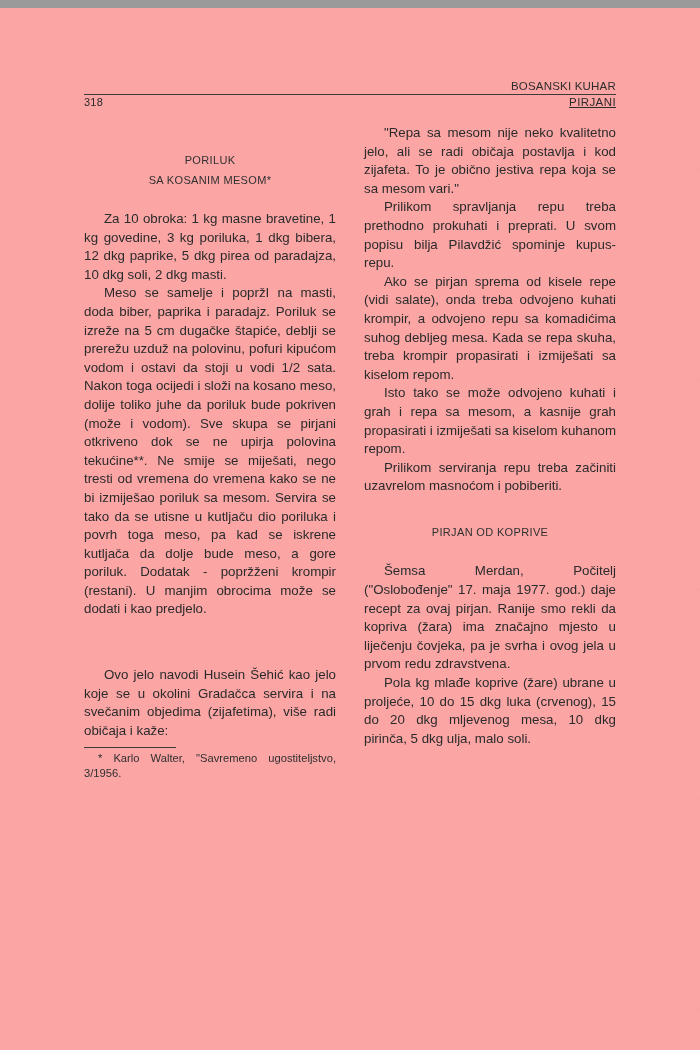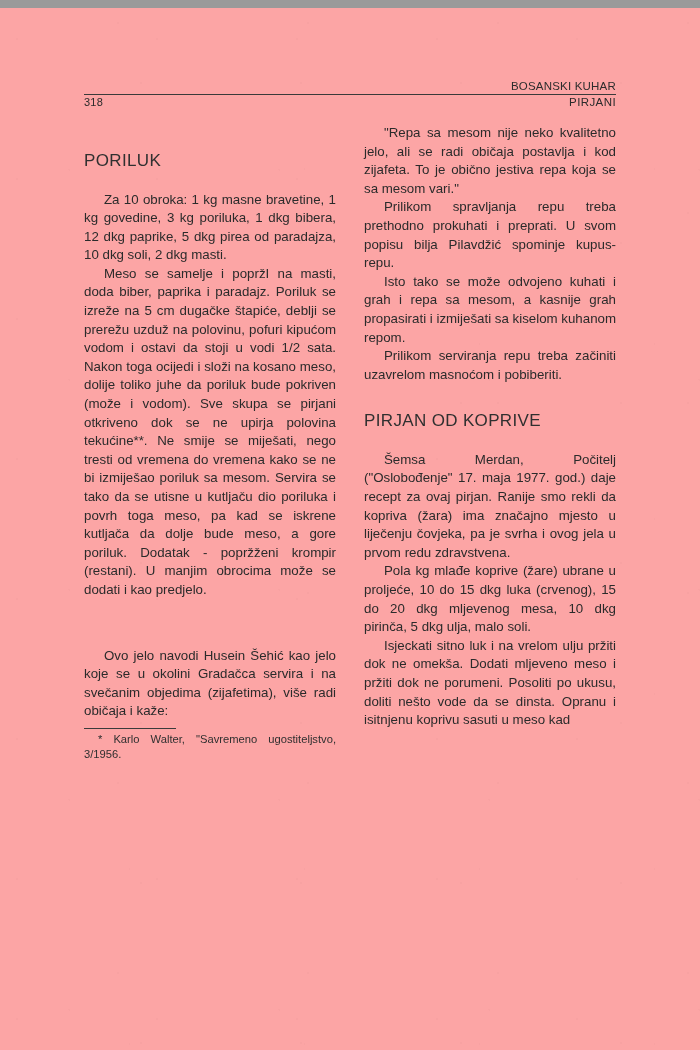--- a/index.html
+++ b/index.html
@@ -50,20 +50,21 @@
     top: 0;
     font-size: 11px;
     letter-spacing: 0.2px;
   }
   .section-name {
     position: absolute;
     right: 0;
     top: 0;
     font-size: 11.5px;
     letter-spacing: 0.4px;
+    text-decoration: underline;
   }
 
   
   .columns {
     position: absolute;
     left: 84px;
     top: 116px;
     width: 532px;
     display: flex;
     justify-content: space-between;
@@ -78,25 +79,25 @@
     line-height: 18.6px;
     text-align: justify;
     text-justify: inter-word;
     text-indent: 20px;
     hyphens: manual;
   }
 
   h2.recipe-title {
     margin: 0;
     font-weight: normal;
-    font-size: 17px;
+    font-size: 11px;
     line-height: 19.5px;
     letter-spacing: 0.35px;
     color: #303030;
-    text-align: left;
+    text-align: center;
   }
   .gap-title-top { height: 27px; }
   .gap-title-bottom { height: 20px; }
 
   
   .footnotes {
     margin-top: 4px;
     padding-top: 3px;
   }
   .footnote-rule {
@@ -143,20 +144,21 @@
     </div>
   </div>
 
   <div class="columns">
 
     <div class="col">
 
 
       <div class="gap-title-top"></div>
       <h2 class="recipe-title">PORILUK</h2>
+      <h2 class="recipe-title">SA KOSANIM MESOM*</h2>
       <div class="gap-title-bottom"></div>
 
       <p class="body">Za 10 obroka: 1 kg masne bravetine, 1 kg govedine, 3 kg poriluka, 1 dkg bibera, 12 dkg paprike, 5 dkg pirea od paradajza, 10 dkg soli, 2 dkg masti.</p>
       <p class="body">Meso se samelje i popržI na masti, doda biber, paprika i paradajz. Poriluk se izreže na 5 cm dugačke štapiće, deblji se prerežu uzduž na polovinu, pofuri kipućom vodom i ostavi da stoji u vodi 1/2 sata. Nakon toga ocijedi i složi na kosano meso, dolije toliko juhe da poriluk bude pokriven (može i vodom). Sve skupa se pirjani otkriveno dok se ne upirja polovina tekućine**. Ne smije se miješati, nego tresti od vremena do vremena kako se ne bi izmiješao poriluk sa mesom. Servira se tako da se utisne u kutljaču dio poriluka i povrh toga meso, pa kad se iskrene kutljača da dolje bude meso, a gore poriluk. Dodatak - popržženi krompir (restani). U manjim obrocima može se dodati i kao predjelo.</p>
 
       <div class="gap-title-top"></div>
       <div class="gap-title-bottom"></div>
 
       <p class="body">Ovo jelo navodi Husein Šehić kao jelo koje se u okolini Gradačca servira i na svečanim objedima (zijafetima), više radi običaja i kaže:</p>
 
@@ -164,29 +166,29 @@
         <div class="footnote-rule"></div>
         <p class="footnote">* Karlo Walter, "Savremeno ugostiteljstvo, 3/1956.</p>
       </div>
 
     </div>
 
     <div class="col">
 
       <p class="body">"Repa sa mesom nije neko kvalitetno jelo, ali se radi običaja postavlja i kod zijafeta. To je obično jestiva repa koja se sa mesom vari."</p>
       <p class="body">Prilikom spravljanja repu treba prethodno prokuhati i preprati. U svom popisu bilja Pilavdžić spominje kupus-repu.</p>
+      <p class="body">Ako se pirjan sprema od kisele repe (vidi salate), onda treba odvojeno kuhati krompir, a odvojeno repu sa komadićima suhog debljeg mesa. Kada se repa skuha, treba krompir propasirati i izmiješati sa kiselom repom.</p>
       <p class="body">Isto tako se može odvojeno kuhati i grah i repa sa mesom, a kasnije grah propasirati i izmiješati sa kiselom kuhanom repom.</p>
       <p class="body">Prilikom serviranja repu treba začiniti uzavrelom masnoćom i pobiberiti.</p>
 
       <div class="gap-title-top"></div>
       <h2 class="recipe-title">PIRJAN OD KOPRIVE</h2>
       <div class="gap-title-bottom"></div>
 
       <p class="body">Šemsa Merdan, Počitelj ("Oslobođenje" 17. maja 1977. god.) daje recept za ovaj pirjan. Ranije smo rekli da kopriva (žara) ima značajno mjesto u liječenju čovjeka, pa je svrha i ovog jela u prvom redu zdravstvena.</p>
       <p class="body">Pola kg mlađe koprive (žare) ubrane u proljeće, 10 do 15 dkg luka (crvenog), 15 do 20 dkg mljevenog mesa, 10 dkg pirinča, 5 dkg ulja, malo soli.</p>
-      <p class="body">Isjeckati sitno luk i na vrelom ulju pržiti dok ne omekša. Dodati mljeveno meso i pržiti dok ne porumeni. Posoliti po ukusu, doliti nešto vode da se dinsta. Opranu i isitnjenu koprivu sasuti u meso kad</p>
 
     </div>
 
   </div>
 
   <div class="grain"></div>
 </div>
 
 </body></html>

